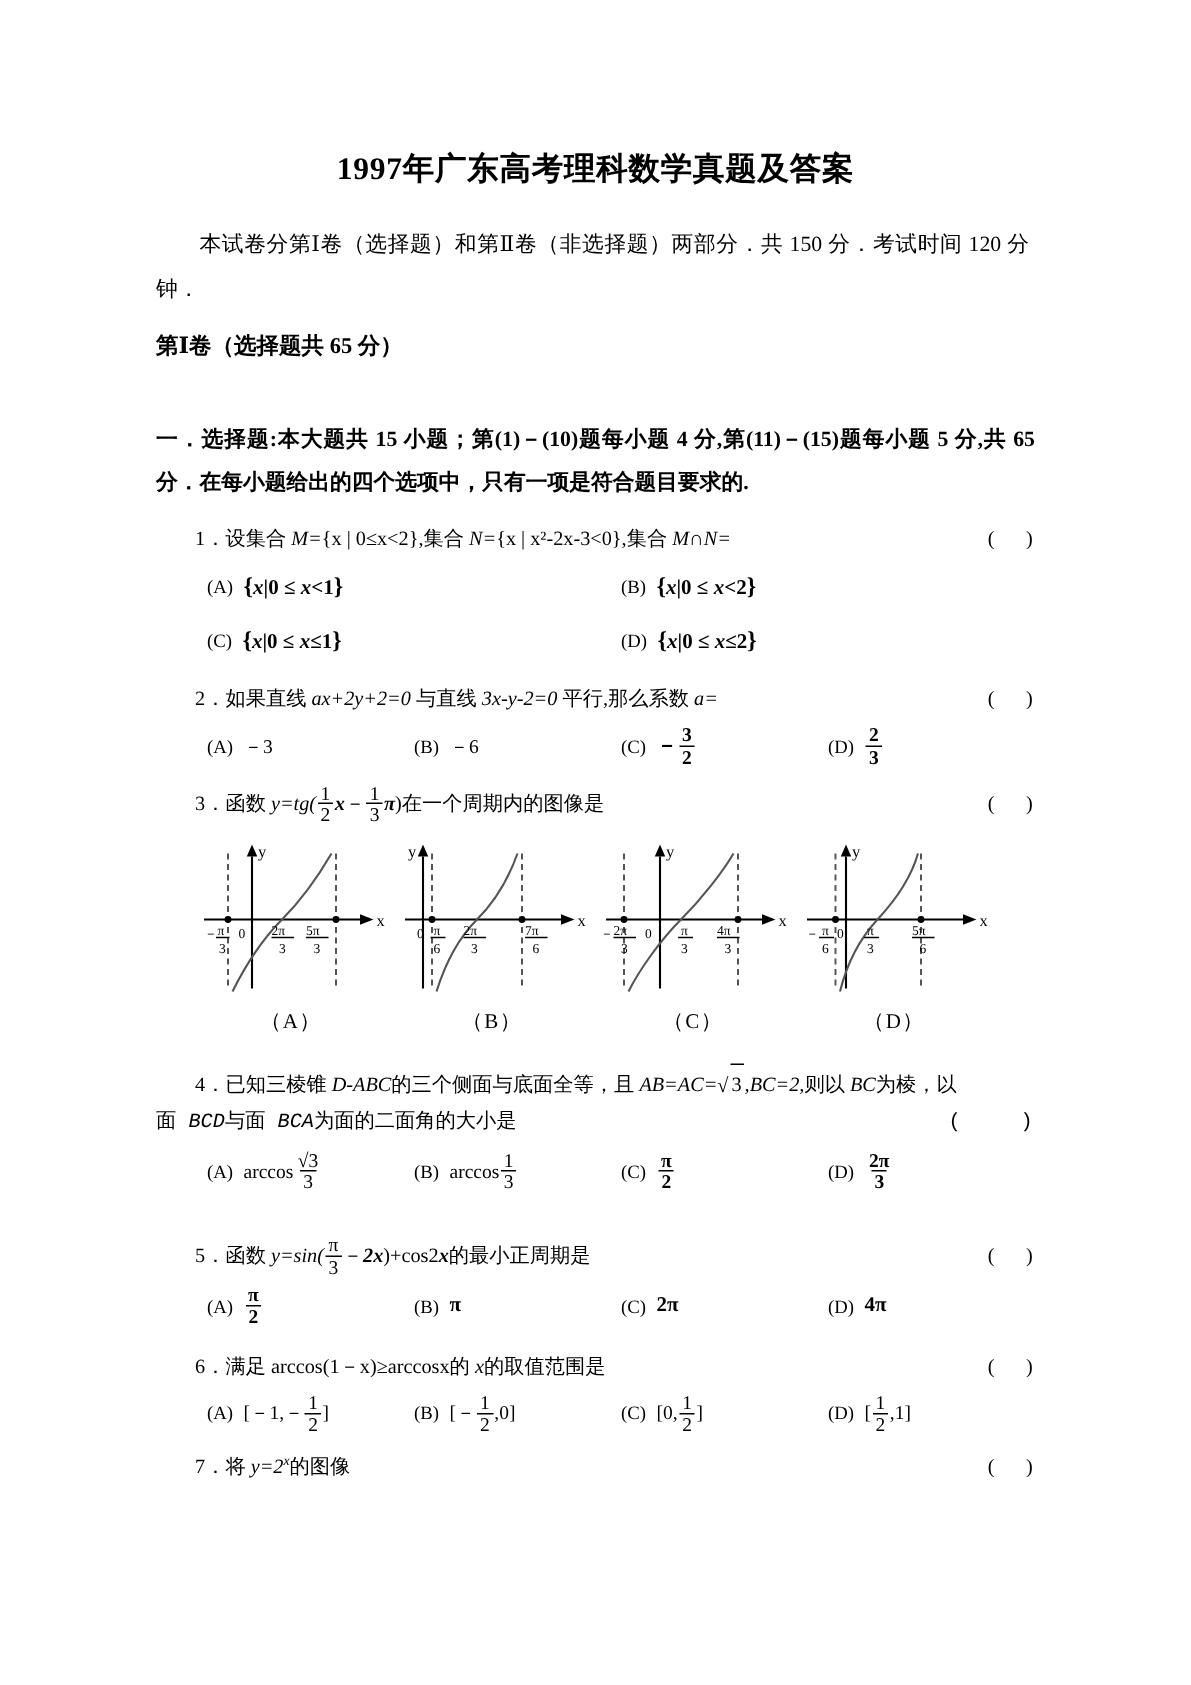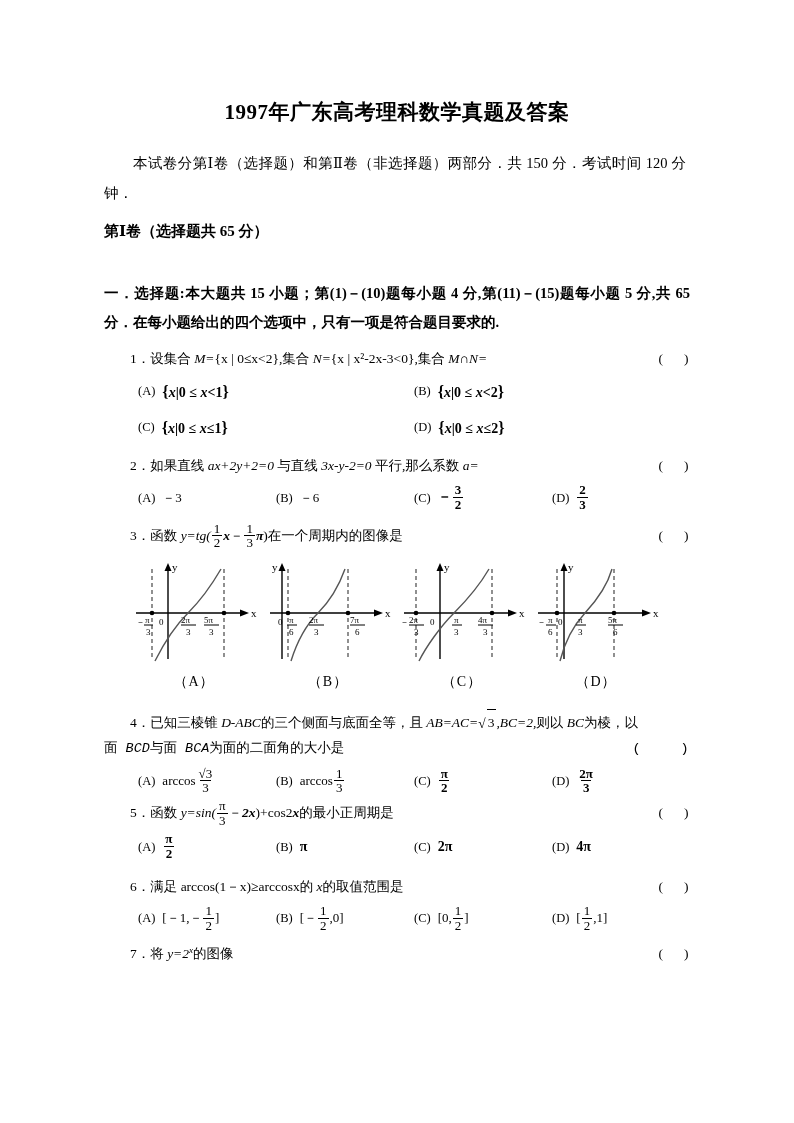--- a/index.html
+++ b/index.html
@@ -384,21 +384,21 @@
       <div class="opt">
         <span class="opt-tag">(D)</span>
         <span class="opt-body"><span class="frac">
               <span class="num">2π</span>
               <span class="den">3</span>
             </span></span>
       </div>
     </div>
   </div>
 
-  <div class="q" style="margin-top:4px">
+  <div class="q" style="margin-top:28px">
     <div class="q-stem">
       <span class="q-num">5．</span><span>函数</span>
       <span class="mi">y=sin(</span><span class="frac">
           <span class="num">π</span>
           <span class="den">3</span>
         </span><span>－</span><span class="mi" style="font-weight:bold">2x</span><span>)+cos2</span><span class="mi" style="font-weight:bold">x</span><span>的最小正周期是</span>
       <span class="answer-paren">(&nbsp;&nbsp;&nbsp;&nbsp;)</span>
     </div>
     <div class="opts four-col">
       <div class="opt">

